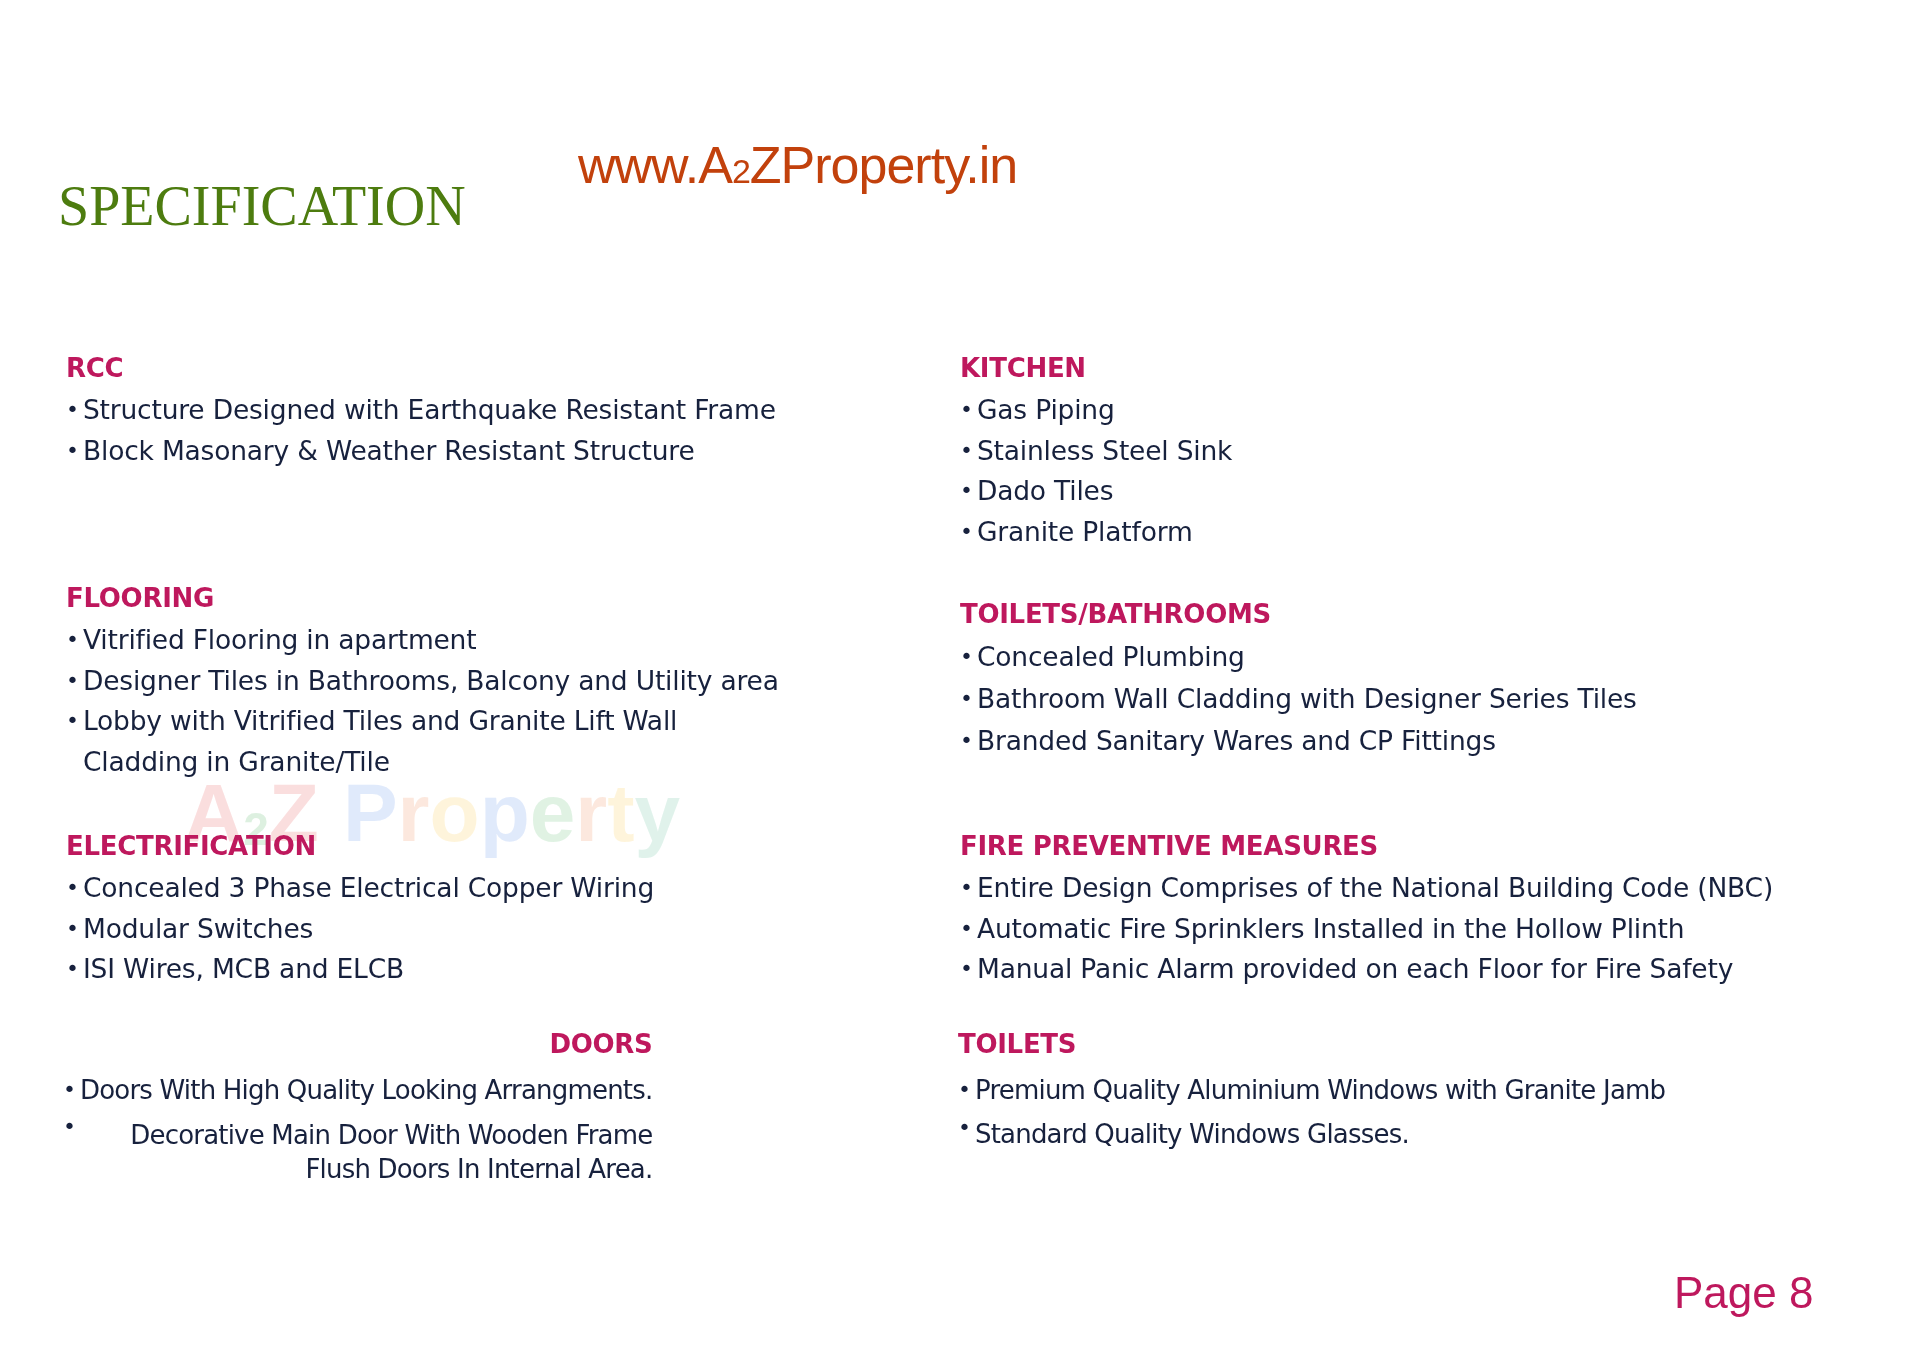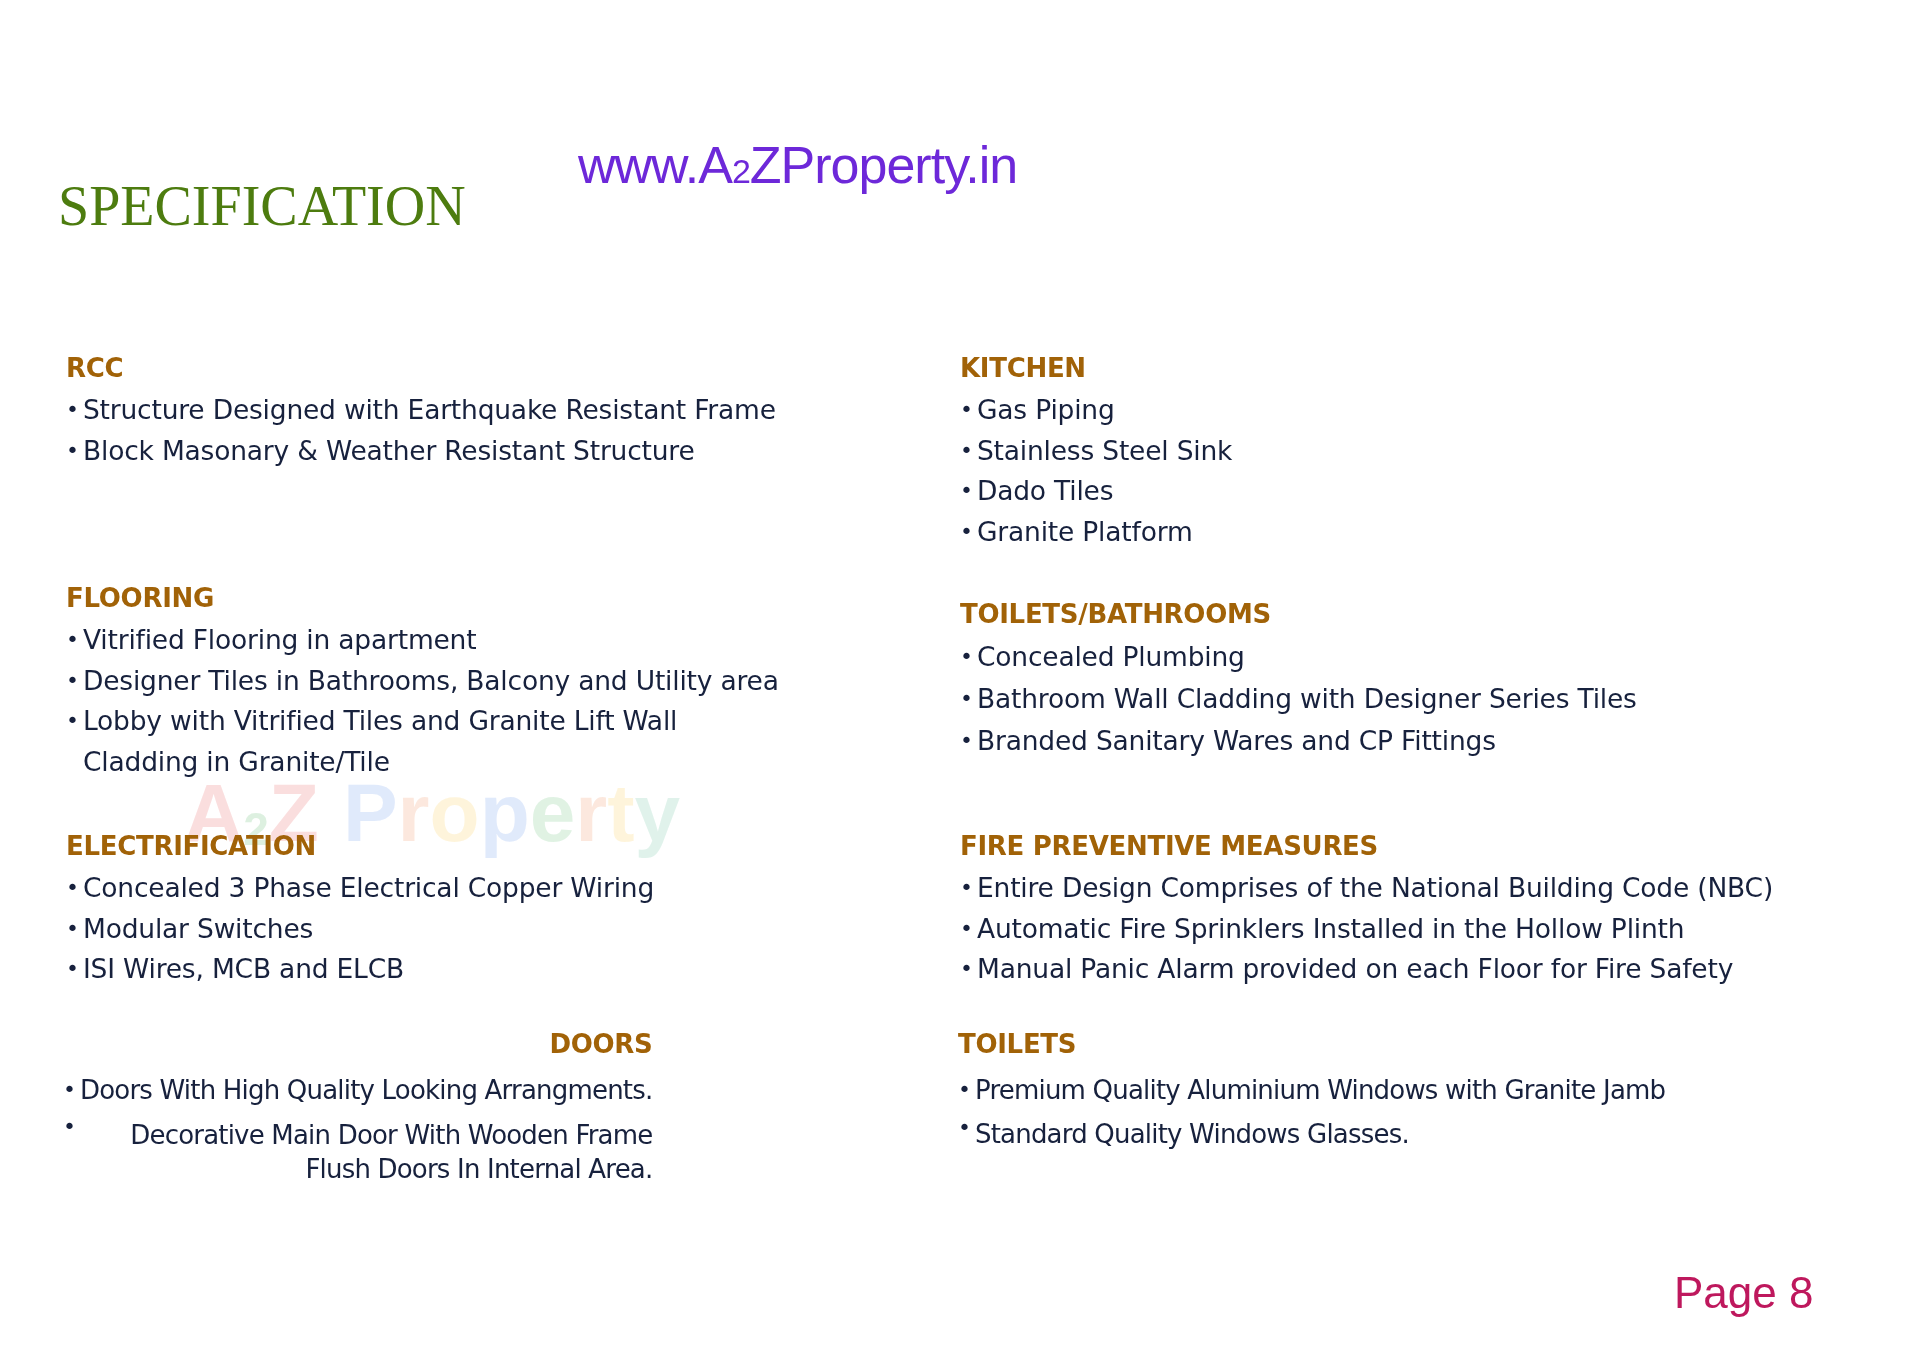--- a/index.html
+++ b/index.html
@@ -1,25 +1,25 @@
 <!DOCTYPE html>
 <html><head>
 <meta charset="utf-8">
 <style>
   html, body { margin:0; padding:0; }
   body { width:1920px; height:1358px; background:#ffffff; position:relative; overflow:hidden;
          font-family:"Liberation Sans", sans-serif; color:#17213d; }
   .wm-url { position:absolute; left:578px; top:135px; font-family:"Liberation Sans", sans-serif;
-            font-size:52px; color:#6d28d9; letter-spacing:-1px; white-space:nowrap; }
+            font-size:52px; color:#c2410c; letter-spacing:-1px; white-space:nowrap; }
   .wm-url .sub { font-size:34px; }
   .title { position:absolute; left:58px; top:178px; font-family:"Liberation Serif", serif;
            font-size:56px; color:#4d7c0f; letter-spacing:0px; white-space:nowrap; line-height:1; }
   .section { position:absolute; }
   .section h2 { margin:0; font-family:"DejaVu Sans", sans-serif; font-weight:bold; font-size:26px;
-                color:#a16207; line-height:32px; letter-spacing:-0.3px; }
+                color:#be185d; line-height:32px; letter-spacing:-0.3px; }
   .section ul { list-style:none; margin:6px 0 0 0; padding:0; }
   .section li { font-family:"DejaVu Sans", sans-serif; font-size:26.5px; line-height:40.5px;
                 color:#17213d; white-space:nowrap; position:relative; padding-left:17px; letter-spacing:-0.2px; }
   .section li .bullet { position:absolute; left:0; top:0; font-size:22px; }
   .section li .cont { display:block; }
   .doors li, .windows li { font-size:26px; line-height:44px; letter-spacing:-0.8px; }
   .doors li.multi { line-height:34px; margin-top:6px; }
   .logo-wm { position:absolute; left:184px; top:772px; font-family:"Liberation Sans", sans-serif;
              font-weight:bold; font-size:82px; line-height:1; white-space:nowrap; opacity:0.35; }
   .logo-wm span { display:inline-block; }

